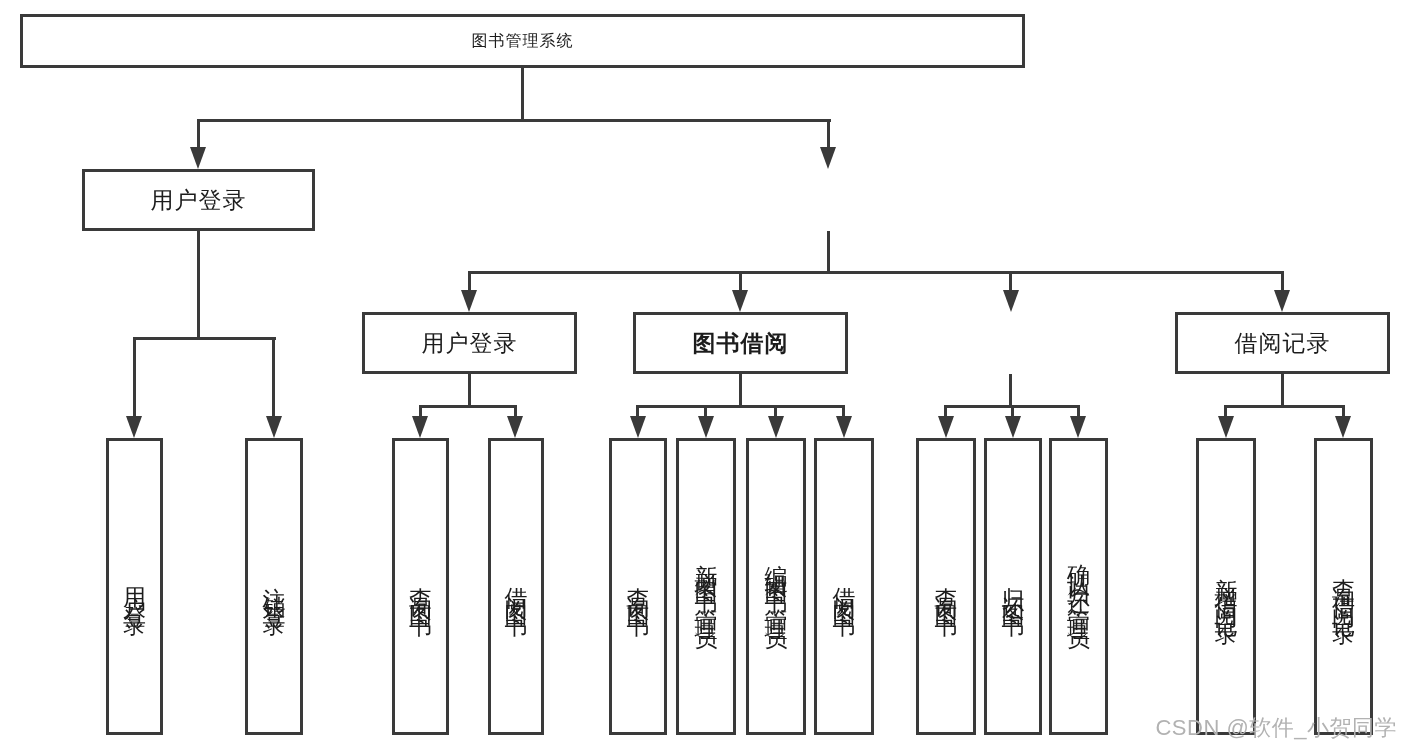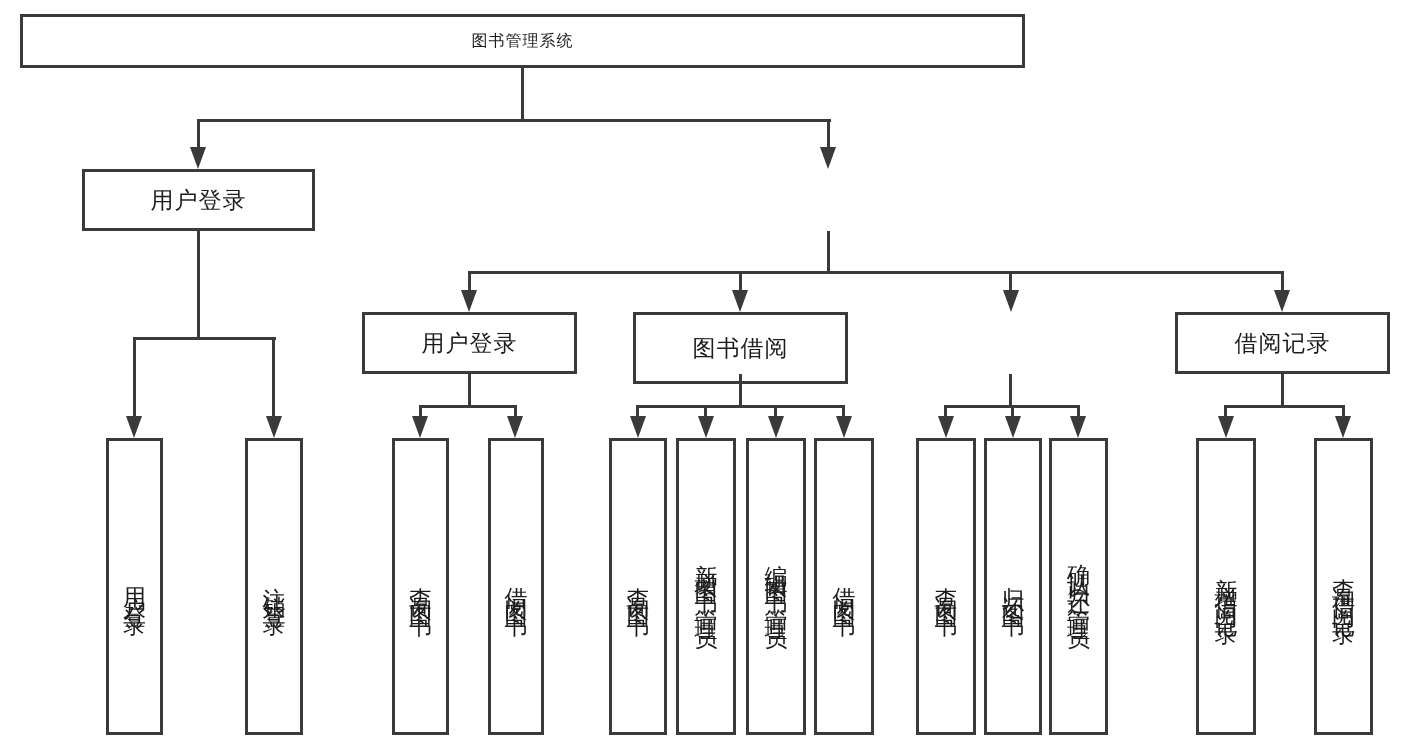--- a/index.html
+++ b/index.html
@@ -70,21 +70,21 @@
   <div class="line" style="left:739px;top:271px;width:3px;height:20px;"></div>
   <div class="tri" style="left:732px;top:290px;"></div>
   <div class="line" style="left:1009px;top:271px;width:3px;height:20px;"></div>
   <div class="tri" style="left:1003px;top:290px;"></div>
   <div class="line" style="left:1281px;top:271px;width:3px;height:20px;"></div>
   <div class="tri" style="left:1274px;top:290px;"></div>
 
   <div class="box hbox" style="left:362px;top:312px;width:215px;height:62px;">
     <span>用户登录</span>
   </div>
-  <div class="box hbox" style="left:633px;top:312px;width:215px;height:72px;">
+  <div class="box hbox" style="left:633px;top:312px;width:215px;height:62px;font-weight:bold;">
     <span>图书借阅</span>
   </div>
   <div class="box hbox" style="left:1175px;top:312px;width:215px;height:62px;">
     <span>借阅记录</span>
   </div>
 
   <div class="line" style="left:468px;top:374px;width:3px;height:31px;"></div>
   <div class="line" style="left:419px;top:405px;width:98px;height:3px;"></div>
   <div class="line" style="left:419px;top:405px;width:3px;height:12px;"></div>
   <div class="tri" style="left:412px;top:416px;"></div>
@@ -155,14 +155,15 @@
     <span>确认归还（管理员）</span>
   </div>
 
   <div class="box vbox" style="left:1196px;width:60px;">
     <span>新增借阅记录</span>
   </div>
   <div class="box vbox" style="left:1314px;width:59px;">
     <span>查询借阅记录</span>
   </div>
 
+  <div class="watermark">CSDN @软件_小贺同学</div>
 
 </div>
 
 </body></html>

